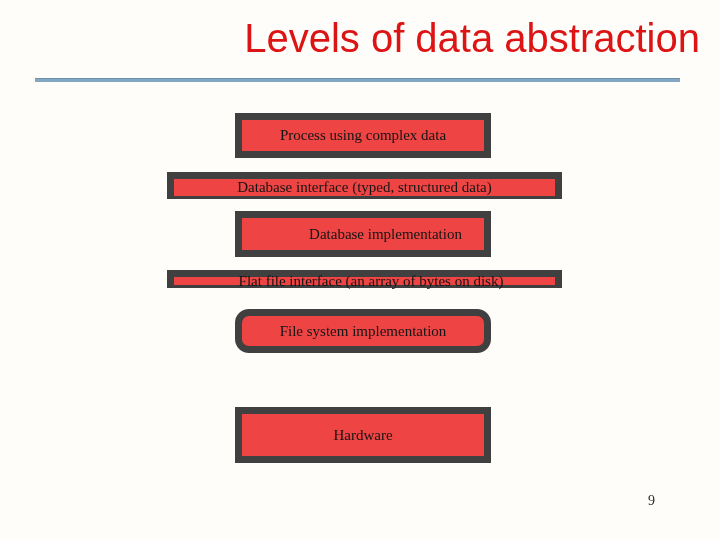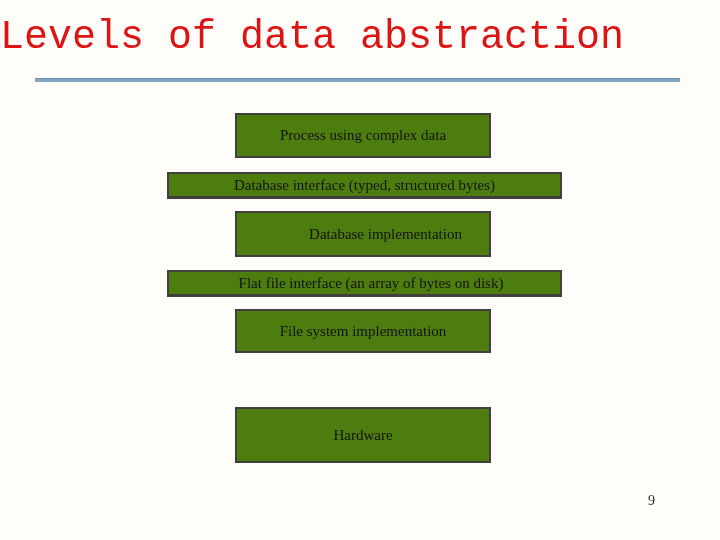--- a/index.html
+++ b/index.html
@@ -12,64 +12,64 @@
     height: 540px;
     background: #fffdfa;
     overflow: hidden;
     font-family: "Liberation Serif", serif;
   }
   .title {
     position: absolute;
     top: 12px;
     left: 0;
     width: 700px;
-    text-align: left;
+    text-align: right;
     font-size: 40px;
     line-height: 52px;
     font-weight: normal;
     color: #dd1414;
     margin: 0;
-    font-family: Liberation Mono, monospace;
+    font-family: Liberation Sans, sans-serif;
   }
   .divider {
     position: absolute;
     top: 78px;
     left: 35px;
     width: 645px;
     height: 3px;
     background: #84a7c3;
     border-top: 1px solid #6f93ad;
   }
   .diagram {
     position: absolute;
     top: 0;
     left: 0;
     width: 720px;
     height: 540px;
   }
   .level-box {
     position: absolute;
     box-sizing: border-box;
-    background: #4d7c0f;
-    border: 2px solid #404040;
+    background: #ef4444;
+    border: 7px solid #404040;
     display: flex;
     align-items: center;
     justify-content: center;
     font-size: 15px;
     color: #141414;
     text-align: right;
     font-family: "Liberation Serif", serif;
   }
   .narrow { left: 235px; width: 256px; }
   .wide   { left: 167px; width: 395px; border-bottom: 3px solid #3f3f3f; }
   .b0 { top: 113px; height: 45px; }
   .b1 { top: 172px; height: 27px; }
   .b2 { top: 211px; height: 46px; padding-left: 45px; }
-  .b3 { top: 270px; height: 27px; padding-left: 13px; }
-  .b4 { top: 309px; height: 44px; }
+  .b3 { top: 270px; height: 18px; padding-left: 13px; }
+  .b4 { top: 309px; height: 44px; border-radius: 14px; }
   .b5 { top: 367px; height: 27px; }
   .b6 { top: 407px; height: 56px; }
   .page-number {
     position: absolute;
     top: 493px;
     left: 648px;
     font-size: 14px;
     color: #2b2b2b;
     font-family: "Liberation Serif", serif;
   }
@@ -80,21 +80,21 @@
 <div class="slide">
 
   <h1 class="title">Levels of data abstraction</h1>
 
   <div class="divider"></div>
 
   <div class="diagram">
 
     <div class="level-box narrow b0">Process using complex data</div>
 
-    <div class="level-box wide b1">Database interface (typed, structured bytes)</div>
+    <div class="level-box wide b1">Database interface (typed, structured data)</div>
 
     <div class="level-box narrow b2">Database implementation</div>
 
     <div class="level-box wide b3">Flat file interface (an array of bytes on disk)</div>
 
     <div class="level-box narrow b4">File system implementation</div>
 
 
     <div class="level-box narrow b6">Hardware</div>
 

